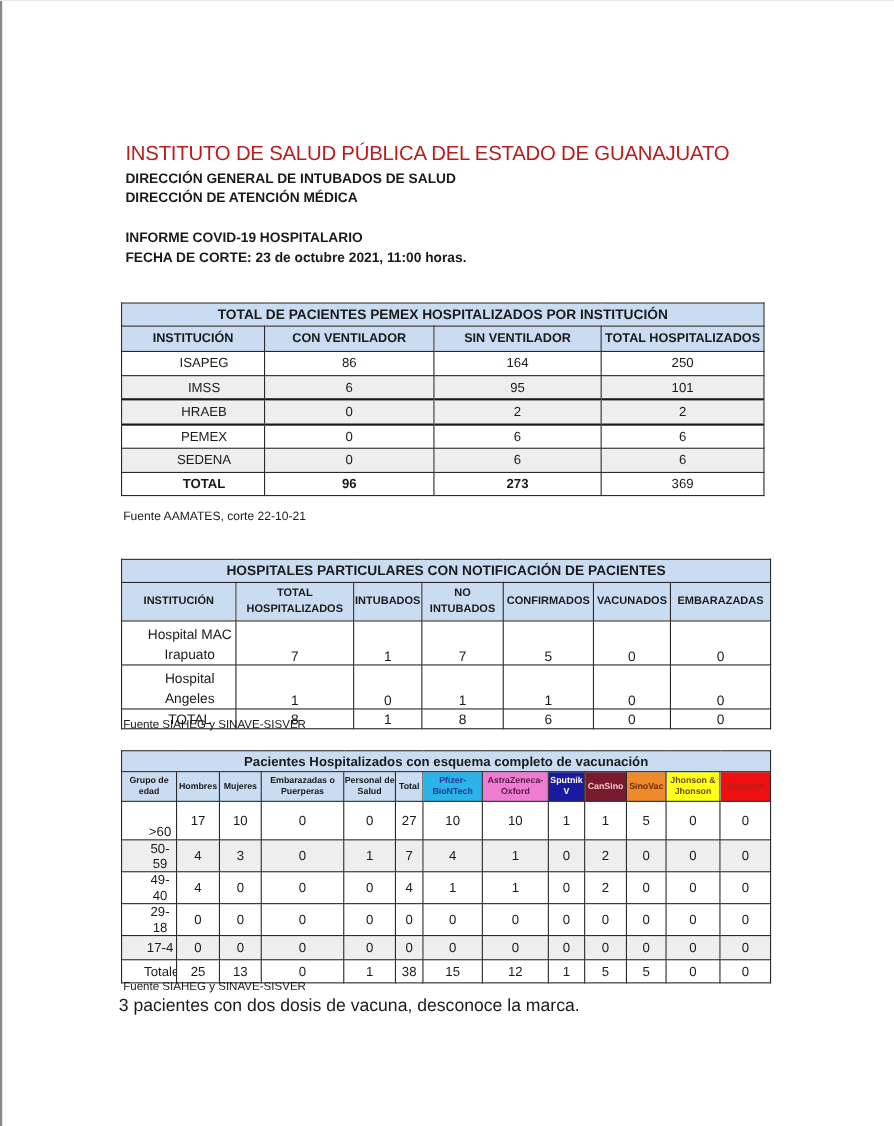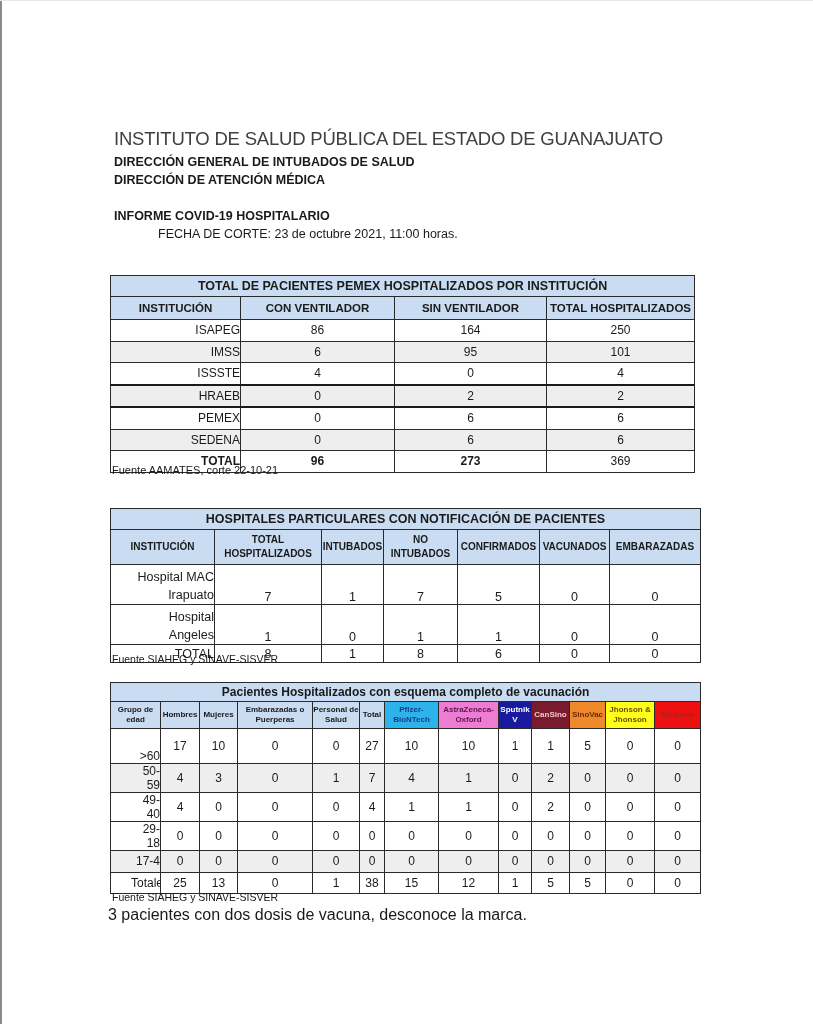--- a/index.html
+++ b/index.html
@@ -4,33 +4,33 @@
 <style>
   html, body { margin:0; padding:0; }
   body {
     width:813px; height:1024px; background:#ffffff; position:relative; overflow:hidden;
     font-family:"Liberation Sans", sans-serif; color:#1a1a1a;
   }
   .left-edge { position:absolute; left:0; top:0; width:2px; height:1024px; background:#8a8a8a; }
   .top-edge { position:absolute; left:0; top:0; width:813px; height:1px; background:#e8e8e8; }
 
   .hdr { position:absolute; left:114px; }
-  .title { top:128px; font-size:18.5px; color:#404040; letter-spacing:-0.2px; }
+  .title { top:128px; font-size:18.5px; color:#b91c1c; letter-spacing:-0.2px; }
   .sub1 { top:155px; font-size:12.5px; font-weight:bold; }
   .sub2 { top:173px; font-size:12.5px; font-weight:bold; }
   .rep1 { top:209px; font-size:12.5px; font-weight:bold; }
-  .rep2 { top:227px; font-size:12.5px; font-weight:normal;margin-left:44px; }
+  .rep2 { top:227px; font-size:12.5px; font-weight:bold; }
 
   table { position:absolute; border-collapse:collapse; table-layout:fixed; }
   td, th { border:1px solid #2a2a2a; padding:0; overflow:hidden; }
   .band { background:#c9dcf1; font-weight:bold; text-align:center; }
   .colhead { background:#c9dcf1; font-weight:bold; text-align:center; }
   .alt td { background:#eeeeee; }
   .num { text-align:center; }
-  .lbl { text-align:right; padding-left:20px; }
+  .lbl { text-align:center; padding-left:20px; }
   .thick-top td { border-top:2px solid #1a1a1a; }
 
   
   #t1 { left:110px; top:275px; width:584px; font-size:12px; }
   #t1 .band { height:20px; font-size:12.5px; }
   #t1 .colhead { height:22px; font-size:11.5px; }
   #t1 td { height:20.5px; }
   #t1 .tot td { font-weight:bold; }
   #t1 .tot td.normal { font-weight:normal; }
   .note1 { position:absolute; left:112px; top:464px; font-size:11px; }
@@ -95,26 +95,20 @@
     <td class="num">86</td>
     <td class="num">164</td>
     <td class="num">250</td>
   </tr>
   <tr class="alt">
     <td class="lbl">IMSS</td>
     <td class="num">6</td>
     <td class="num">95</td>
     <td class="num">101</td>
   </tr>
-  <tr>
-    <td class="lbl">ISSSTE</td>
-    <td class="num">4</td>
-    <td class="num">0</td>
-    <td class="num">4</td>
-  </tr>
   <tr class="alt thick-top">
     <td class="lbl">HRAEB</td>
     <td class="num">0</td>
     <td class="num">2</td>
     <td class="num">2</td>
   </tr>
   <tr class="thick-top">
     <td class="lbl">PEMEX</td>
     <td class="num">0</td>
     <td class="num">6</td>

